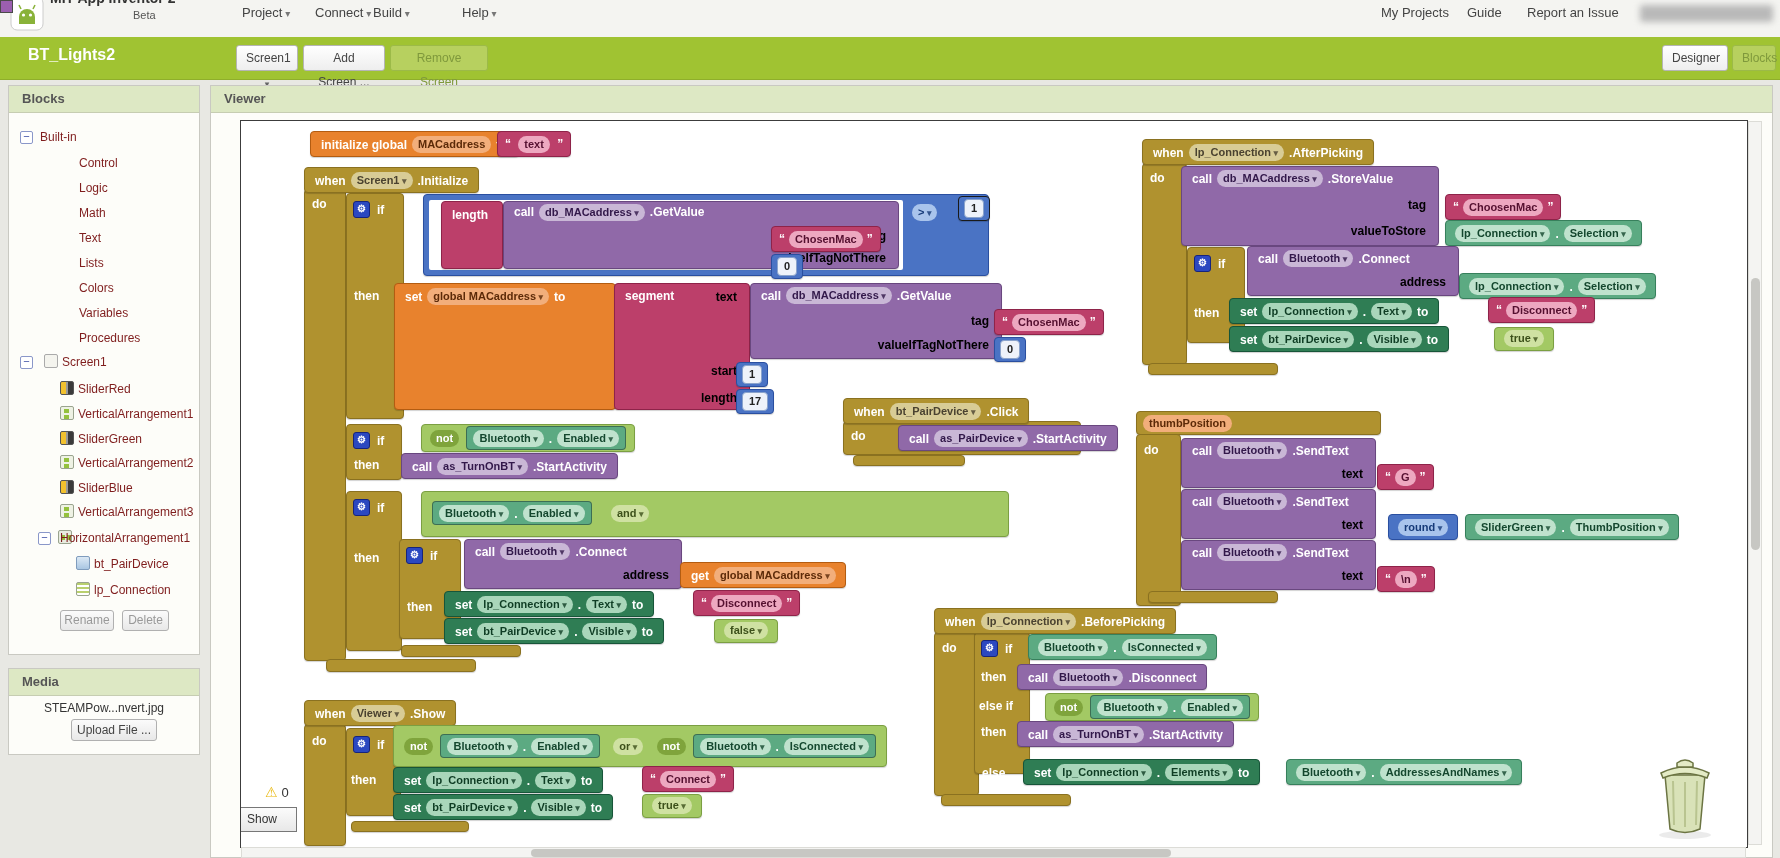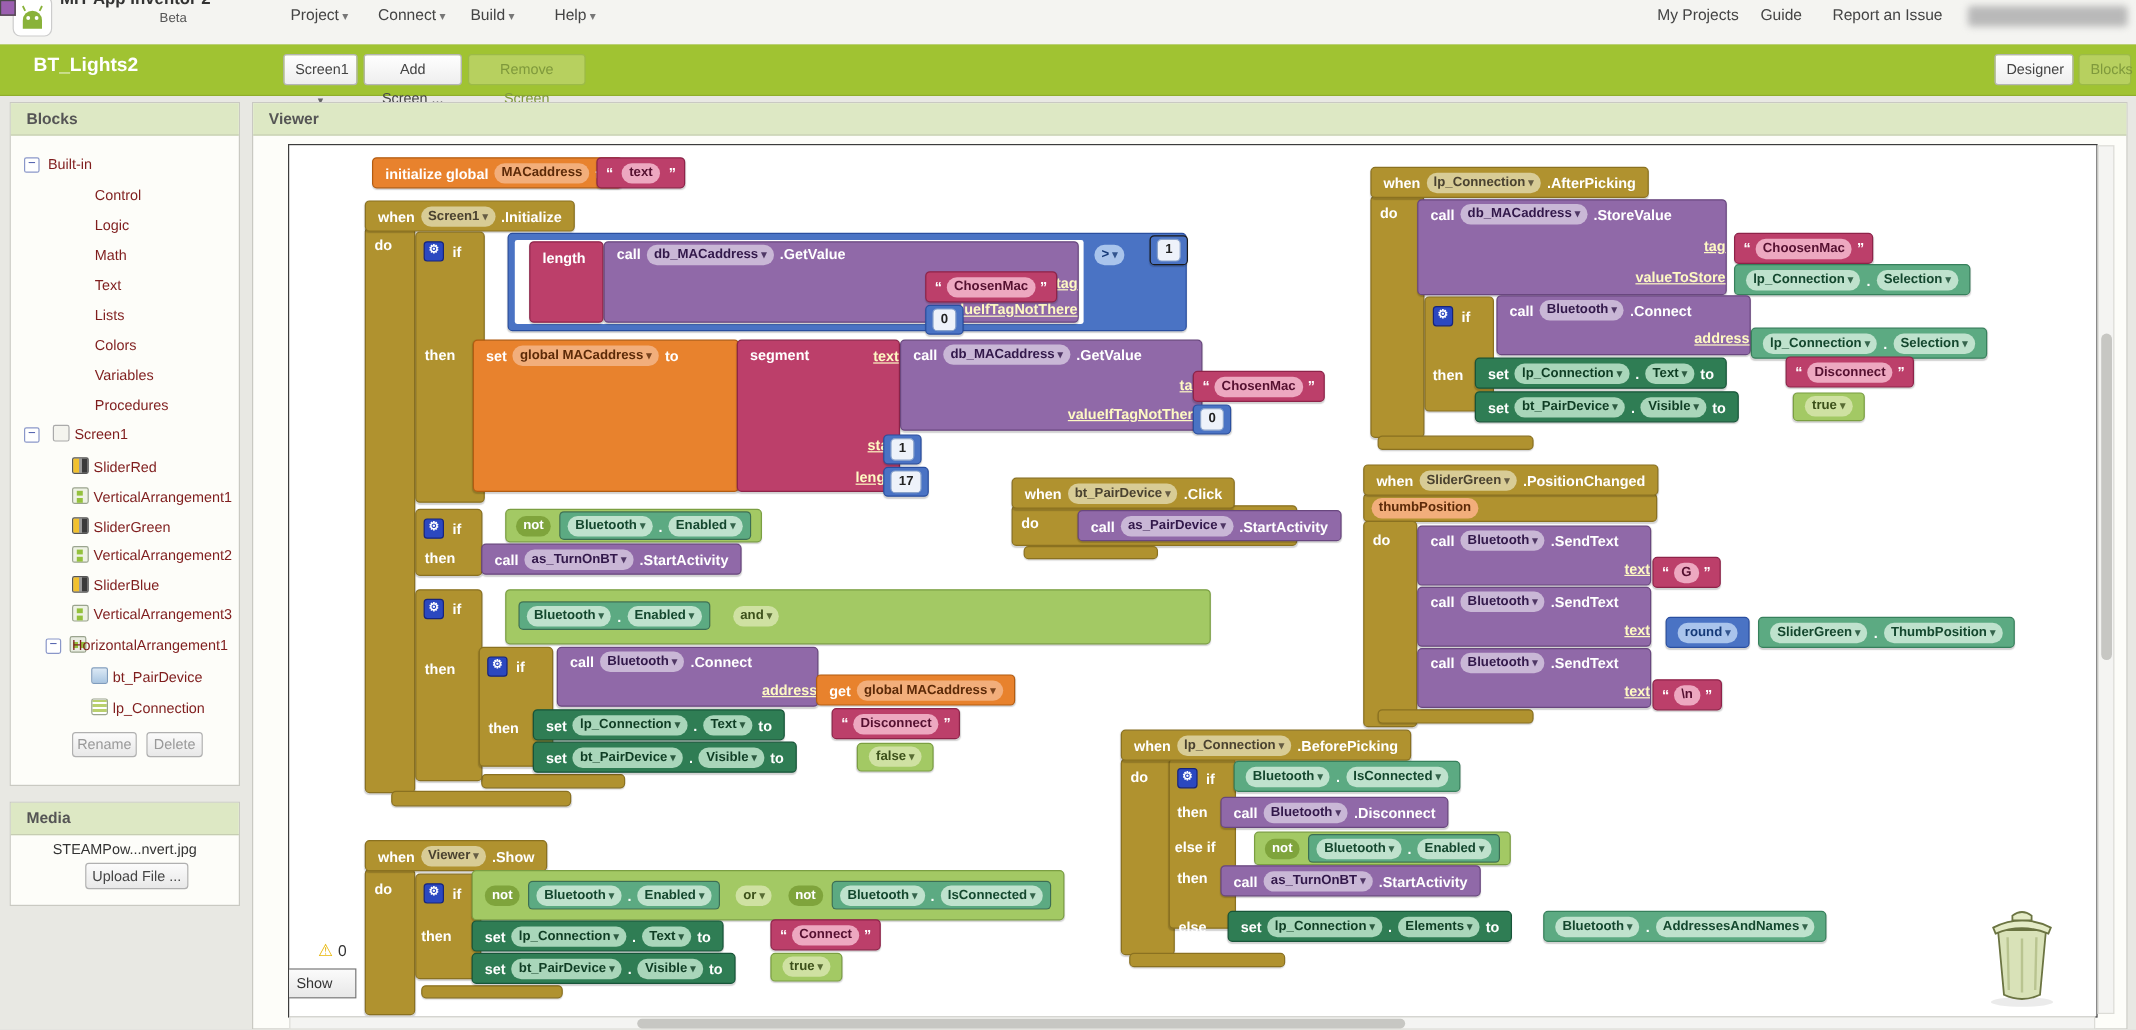--- a/index.html
+++ b/index.html
@@ -55,21 +55,21 @@
   .ch-orange{background:#f2ae7b;color:#5c2a08;}
   .ch-magenta{background:#eda8c0;color:#551030;}
   .ch-blue{background:#a9c4ec;color:#163a78;}
   .ch-num{background:#eef2fa;color:#222;border:1px solid #8aa3cc;border-radius:4px;}
   .ch-teal{background:#bfe2cd;color:#14472e;}
   .ch-lgreen{background:#cfe1a2;color:#3c501a;}
   .ch-not{background:#7fa43c;color:#fff;}
   .ch-dgreen{background:#a9d6ba;color:#0f3d24;}
   .ch-purple{background:#c9b7d6;color:#32184a;}
   .inblk{display:inline-block;vertical-align:middle;border:1px solid rgba(0,0,0,.35);border-radius:4px;height:24px;line-height:22px;padding:0 4px;margin:0 2px;box-sizing:border-box;}
-  .pr{position:absolute;right:0;color:#fef9c3;font-weight:bold;font-size:12px;line-height:22px;text-decoration:underline;}
+  .pr{position:absolute;right:12px;color:#000000;font-weight:bold;font-size:12px;line-height:22px;}
   .kwl{position:absolute;color:#fff;font-weight:bold;font-size:12px;}
   .gear{display:inline-block;width:15px;height:15px;border-radius:3px;background:#2b48c0;border:1px solid #16247c;color:#fff;font-size:10px;line-height:14px;text-align:center;vertical-align:middle;margin:0 4px 0 1px;cursor:pointer;}
   .q::before{content:"“";color:#fff;font-weight:bold;margin-right:2px;}
   .q::after{content:"”";color:#fff;font-weight:bold;margin-left:2px;}
   .wwhite{position:absolute;background:#fff;border-radius:2px;}
   
   .sbtrack{position:absolute;background:#f4f4f2;border:1px solid #dcdcd7;box-sizing:border-box;}
   .sbthumb{position:absolute;background:#c7c7c3;border-radius:5px;}
   #warnrow{position:absolute;left:24px;top:663px;font-size:13px;color:#333;}
   #warnrow .tri{color:#e8b70a;font-size:14px;margin-right:4px;}
@@ -87,21 +87,21 @@
         <line x1="11" y1="13" x2="9" y2="9" stroke="#89b239" stroke-width="1.5"></line>
         <line x1="23" y1="13" x2="25" y2="9" stroke="#89b239" stroke-width="1.5"></line>
         <circle cx="13.5" cy="19" r="1.6" fill="#ffffff"></circle>
         <circle cx="20.5" cy="19" r="1.6" fill="#ffffff"></circle>
       </svg>
     </div>
     <div id="apptitle">MIT App Inventor 2</div>
     <div id="beta">Beta</div>
     <div class="menu dda" style="left:242px">Project</div>
     <div class="menu dda" style="left:315px">Connect</div>
-    <div class="menu dda" style="left:392px">Build</div>
+    <div class="menu dda" style="left:373px">Build</div>
     <div class="menu dda" style="left:462px">Help</div>
     <div class="menu" style="left:1381px">My Projects</div>
     <div class="menu" style="left:1467px">Guide</div>
     <div class="menu" style="left:1527px">Report an Issue</div>
     <div id="userblur"></div>
   </div>
 
   <div id="greenbar">
     <div id="projname">BT_Lights2</div>
     <div class="gbtn dda" style="left:236px;width:62px">Screen1</div>
@@ -310,23 +310,20 @@
     <div class="blk dgreen row" style="left:988px;top:205px">
       <span class="bl">set</span><span class="ch ch-dgreen dd">bt_PairDevice</span><span class="bl">.</span><span class="ch ch-dgreen dd">Visible</span><span class="bl">to</span>
     </div>
     <div class="blk lgreen row" style="left:1253px;top:206px;height:24px;line-height:21px"><span class="ch ch-lgreen dd">true</span></div>
 
     <div class="blk gold" style="left:895px;top:290px;width:245px;height:24px">
       <span class="ch ch-orange" style="margin:3px 6px">thumbPosition</span>
     </div>
     <div class="blk gold" style="left:895px;top:313px;width:45px;height:172px"></div>
     <div class="blk gold" style="left:907px;top:470px;width:130px;height:12px"></div>
-    <div class="blk gold row" style="left:895px;top:266px">
-      <span class="bl">when</span><span class="ch ch-gold dd">SliderGreen</span><span class="bl">.PositionChanged</span>
-    </div>
     <span class="kwl" style="left:903px;top:322px">do</span>
     <div class="blk purple" style="left:940px;top:317px;width:195px;height:50px">
       <div class="row" style="height:24px;line-height:22px"><span class="bl">call</span><span class="ch ch-purple dd">Bluetooth</span><span class="bl">.SendText</span></div>
       <span class="pr" style="top:24px">text</span>
     </div>
     <div class="blk magenta row q" style="left:1136px;top:343px"><span class="ch ch-magenta">G</span></div>
     <div class="blk purple" style="left:940px;top:368px;width:195px;height:50px">
       <div class="row" style="height:24px;line-height:22px"><span class="bl">call</span><span class="ch ch-purple dd">Bluetooth</span><span class="bl">.SendText</span></div>
       <span class="pr" style="top:24px">text</span>
     </div>

